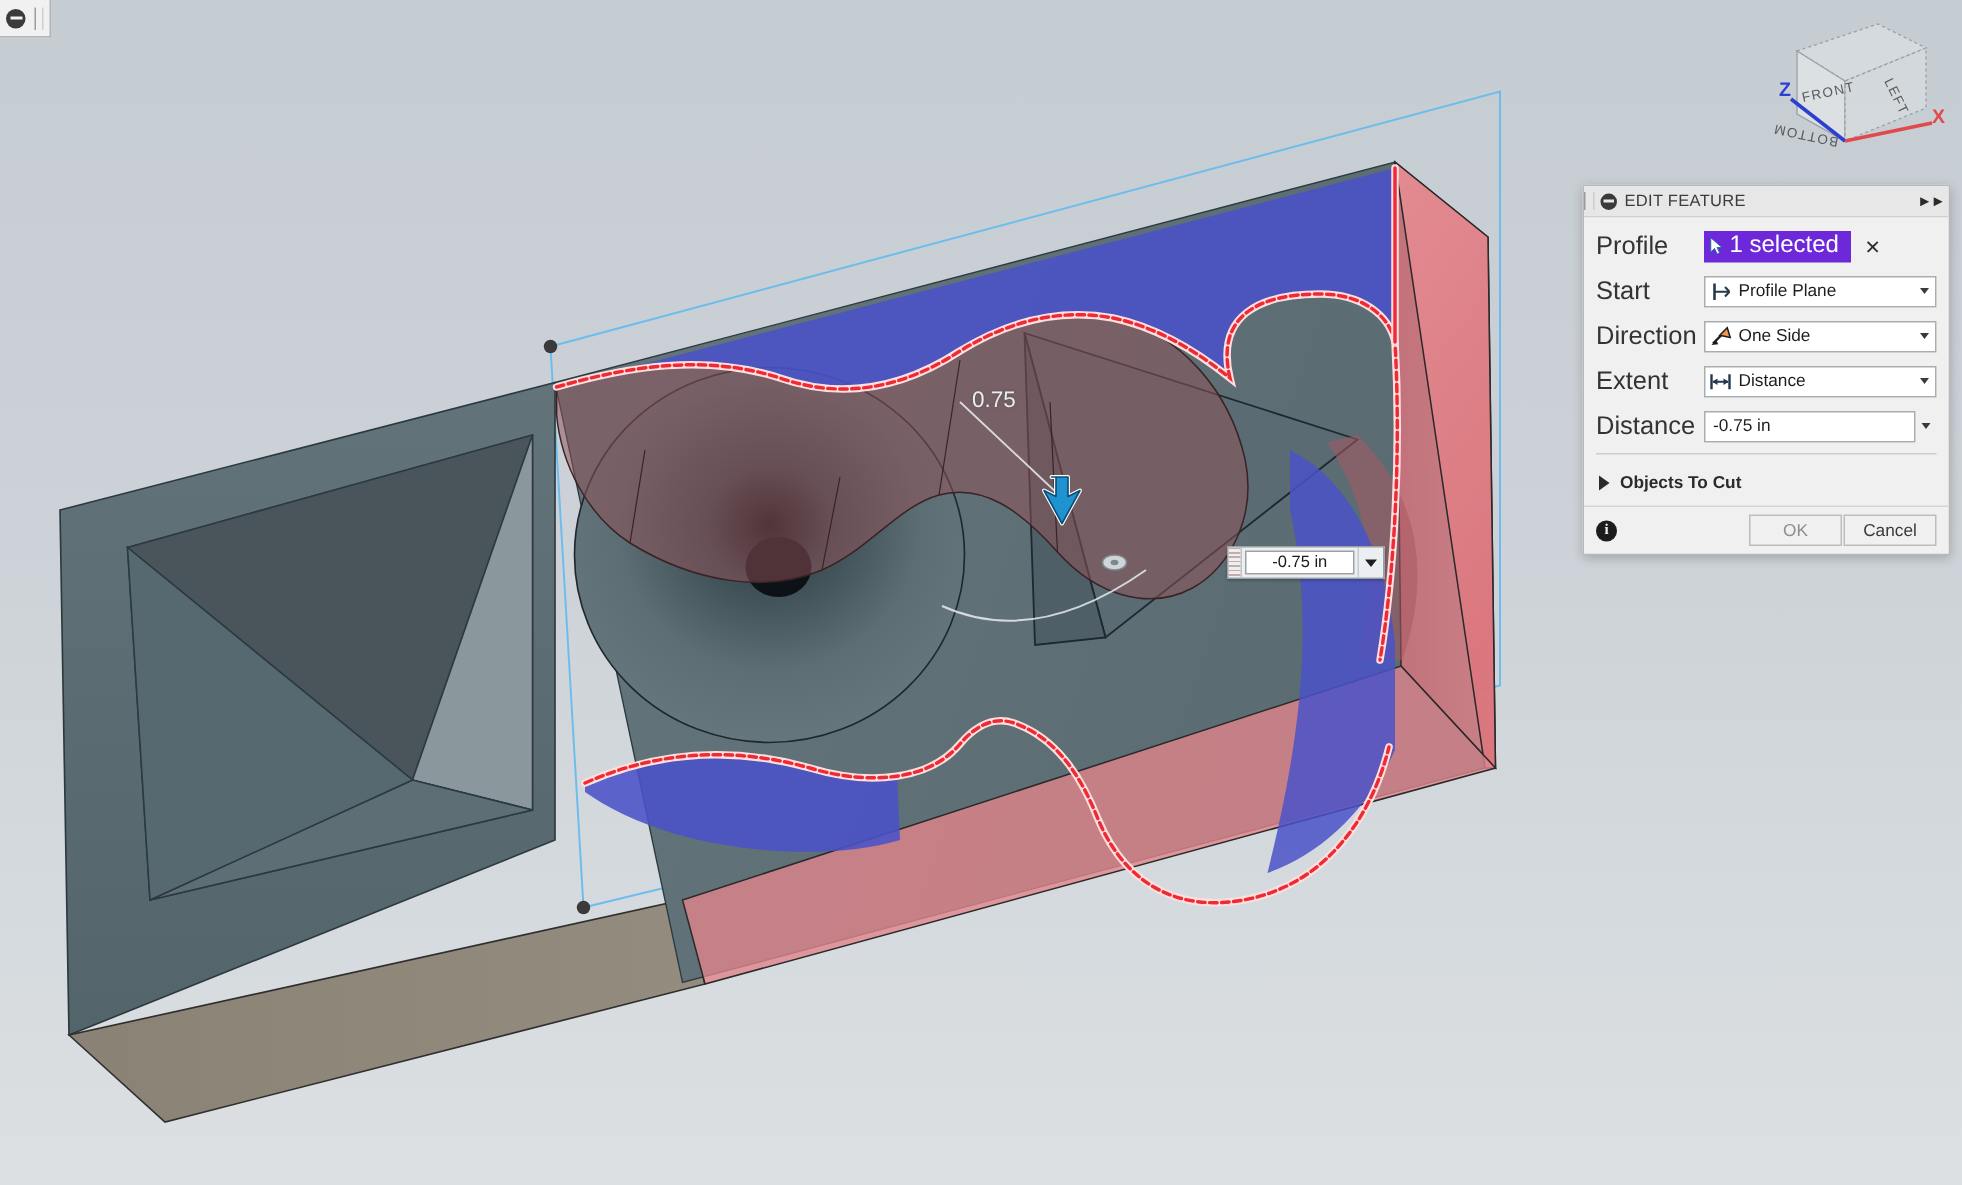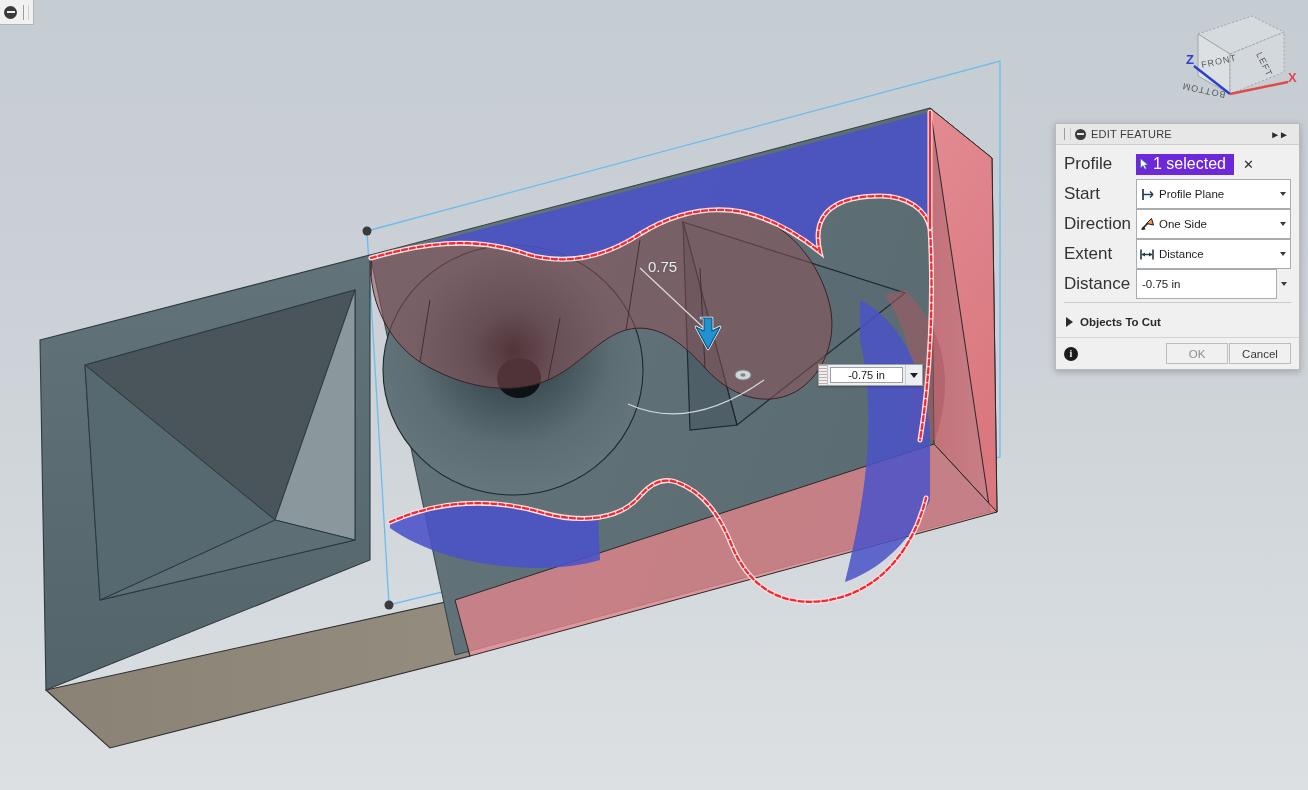--- a/index.html
+++ b/index.html
@@ -98,40 +98,40 @@
     background: #f0f0f0;
     border: 1px solid #b9b9b9;
     box-shadow: 0 2px 7px rgba(0,0,0,0.22);
     font-size: 11.5px; color: #2b2b2b;
     box-sizing: border-box;
   }
   .dlg-header {
     height: 20px; display: flex; align-items: center;
     background: #e7e7e7;
     border-bottom: 1px solid #cfcfcf;
-    padding: 0 8px;
+    padding: 0 0;
   }
   .dlg-grip {
     width: 5px; height: 12px;
     border-left: 1px solid #9b9b9b; border-right: 1px solid #cdcdcd;
     margin-right: 4px;
   }
   .dlg-dot {
     width: 11px; height: 11px; border-radius: 50%;
     background: #3a3a3a; position: relative; margin-right: 5px;
   }
   .dlg-dot::after { content:""; position:absolute; left:2px; top:4.5px; width:7px; height:2px; background:#e7e7e7; }
   .dlg-title { flex: 1; font-size: 11px; color: #3c3c3c; letter-spacing: .2px; }
   .dlg-collapse { font-size: 10px; color: #2b2b2b; letter-spacing: -1px; padding-right: 3px; }
 
   .dlg-body { padding: 7px 8px 4px 8px; background: #f0f0f0; }
   .row { display: flex; align-items: center; height: 24px; margin-bottom: 6px; }
   .row-label { width: 72px; font-size: 17px; color: #333; }
   .field {
-    flex: 1; height: 30px;
+    flex: 1; height: 21px;
     background: #ffffff; border: 1px solid #a9adb0;
     display: flex; align-items: center;
     box-sizing: border-box; position: relative;
   }
   .field .f-icon { width: 20px; display: flex; align-items: center; justify-content: center; flex: none; }
   .field .f-text { flex: 1; font-size: 11.5px; color: #1d1d1d; padding-left: 2px; }
   .field.text-only .f-text { padding-left: 5px; }
   .fld-caret {
     width: 14px; height: 100%; display: flex; align-items: center; justify-content: center;
     flex: none;

